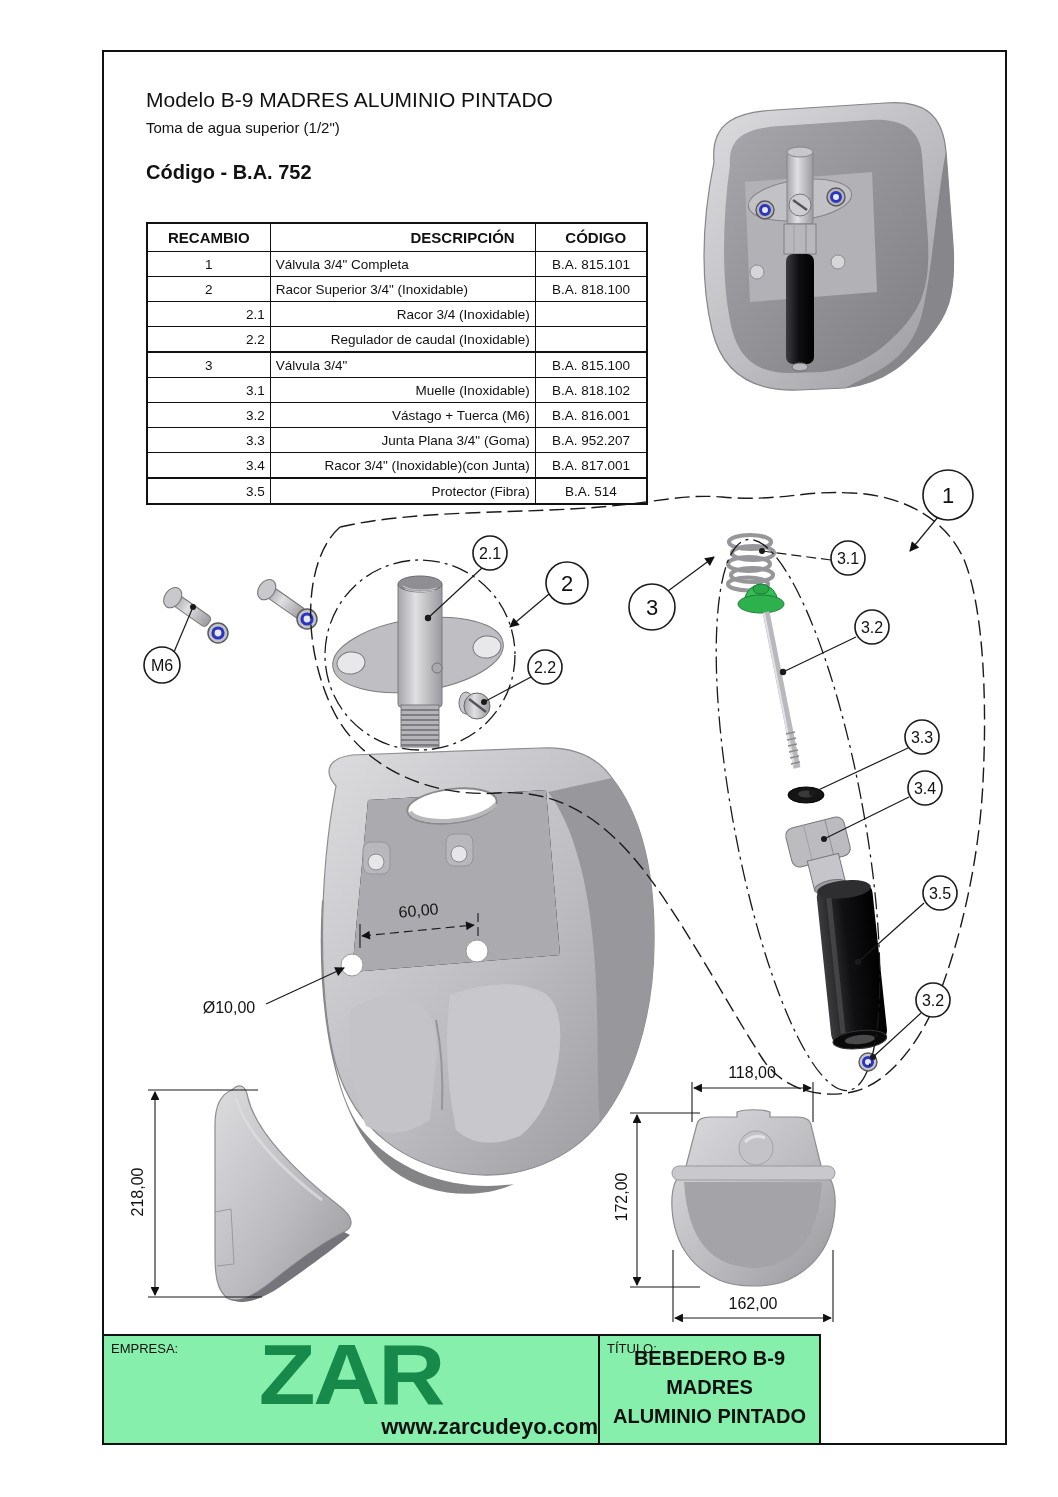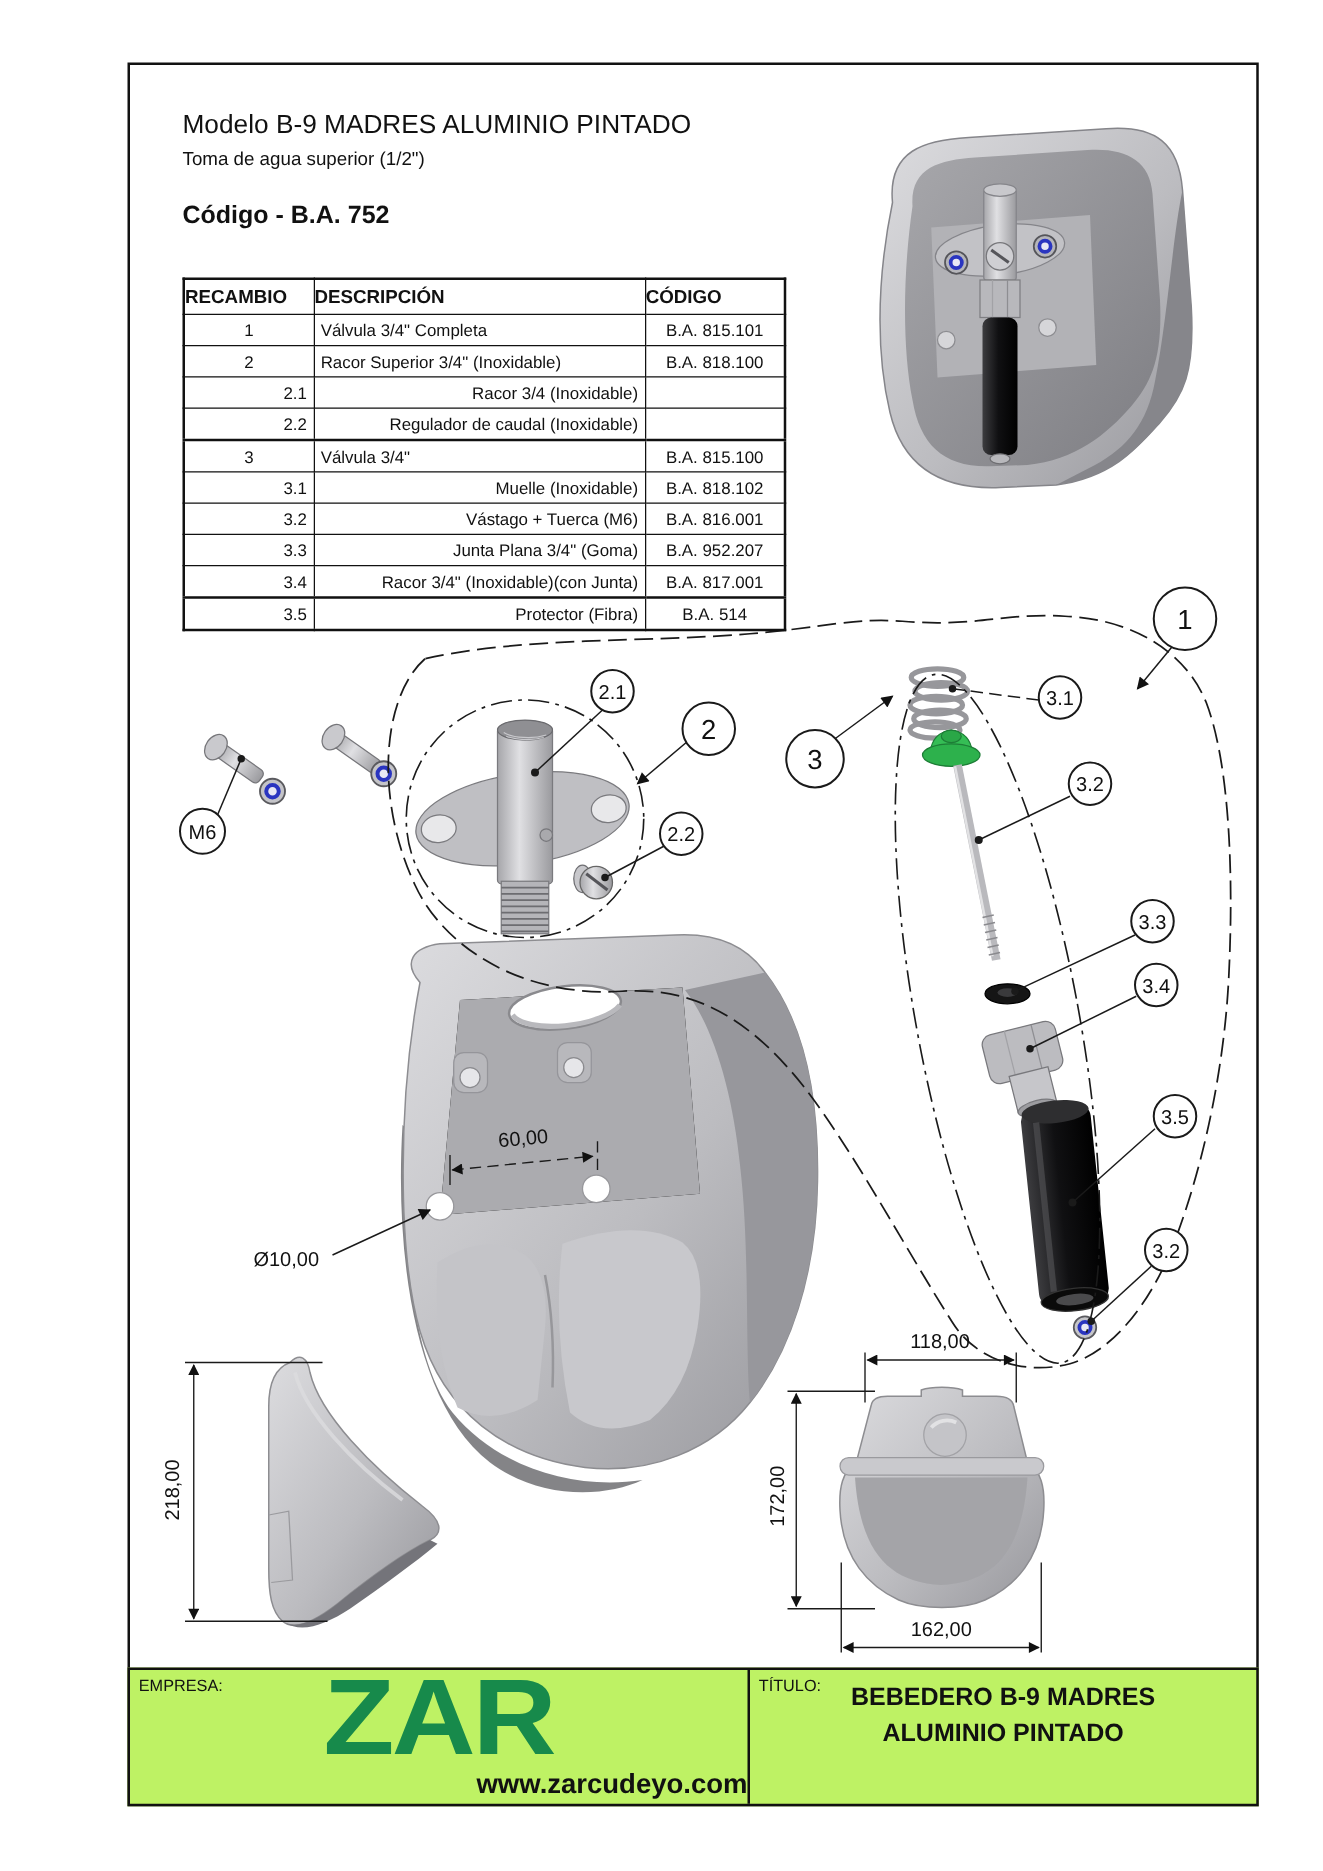--- a/index.html
+++ b/index.html
@@ -3,32 +3,32 @@
 <meta charset="utf-8">
 <style>
   html,body{margin:0;padding:0;background:#fff;font-family:"Liberation Sans",sans-serif;color:#111}
   .sheet{position:relative;width:1058px;height:1497px;background:#fff;overflow:hidden}
   .frame{position:absolute;left:102px;top:50px;width:905px;height:1395px;border:2px solid #111;box-sizing:border-box}
   .head{position:absolute;left:146px;top:88px;width:560px}
   .head h1{margin:0;font-size:21px;font-weight:normal;letter-spacing:0}
   .head .sub{margin-top:7px;font-size:15px}
   .head .code{margin-top:25px;font-size:20px;font-weight:bold}
   table.parts{position:absolute;left:146px;top:222px;border-collapse:collapse;border:2px solid #111;table-layout:fixed}
-  table.parts th{border:1px solid #111;font-size:15px;font-weight:bold;height:27px;text-align:left;padding:0 0}
+  table.parts th{border:1px solid #111;font-size:15px;font-weight:bold;height:27px;text-align:right;padding:0 20px}
   table.parts td{border:1px solid #111;font-size:13.5px;height:24px;padding:0 5px;white-space:nowrap;overflow:hidden}
   table.parts col.c1{width:104px}
   table.parts col.c2{width:265px}
   table.parts col.c3{width:112px}
   td.ac{text-align:center}
   td.al{text-align:left}
   td.ar{text-align:right}
   tr.grp td{border-top:2px solid #111}
   svg.drw{position:absolute;left:0;top:0;width:1058px;height:1497px}
   
-  .footer{position:absolute;left:102px;top:1334px;width:905px;height:111px;border:2px solid #111;box-sizing:border-box;display:flex;background:#bef264}
+  .footer{position:absolute;left:102px;top:1334px;width:719px;height:111px;border:2px solid #111;box-sizing:border-box;display:flex;background:#86efac}
   .f-left{position:relative;width:496px;border-right:2px solid #111;box-sizing:border-box}
   .f-label{position:absolute;left:7px;top:5px;font-size:13px}
   .zar{position:absolute;left:0;right:0;top:2px;text-align:center;font-weight:bold;font-size:86px;line-height:72px;letter-spacing:-2px;transform:scaleX(1.08)}
   .web{position:absolute;left:0;right:0;top:78px;text-align:right;font-weight:bold;font-size:22px}
   .f-right{position:relative;flex:1}
   .f-title{padding-top:8px;text-align:center;font-weight:bold;font-size:20px;line-height:29px}
   .f-bottom{position:absolute;left:0;right:0;bottom:0;height:33px;border-top:2px solid #111;display:flex}
   .f-ficha{width:149px;border-right:2px solid #111;box-sizing:border-box;font-size:14.5px;display:flex;align-items:center;padding-left:8px}
   .f-empty{flex:1}
   

